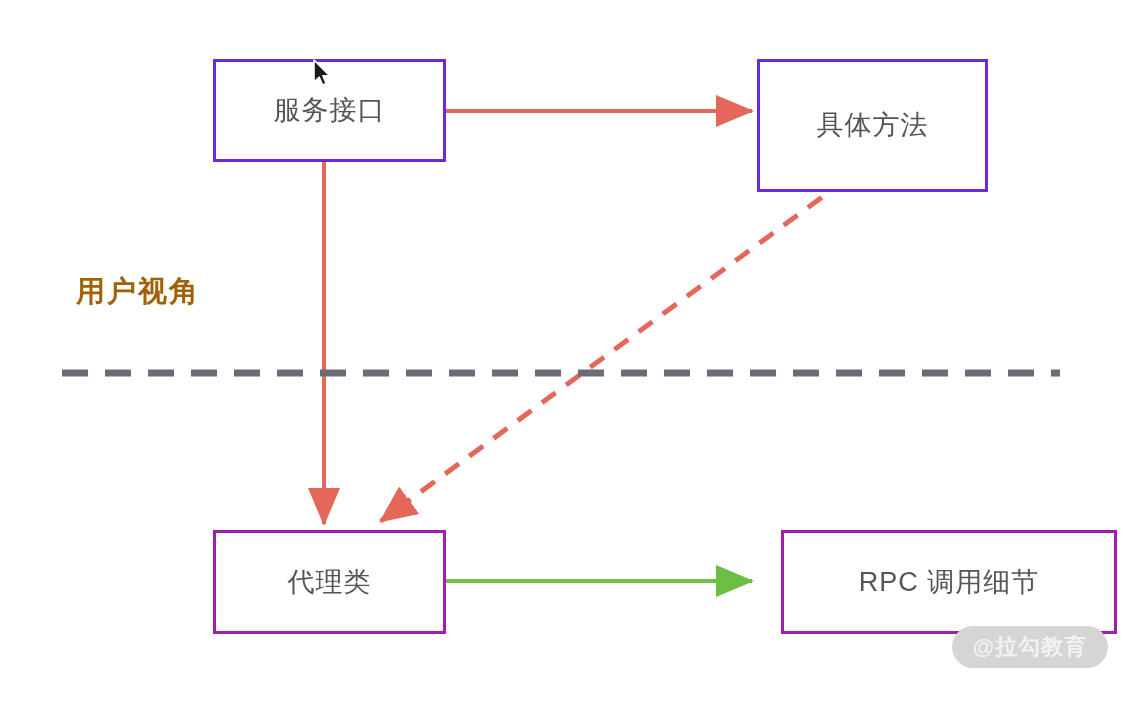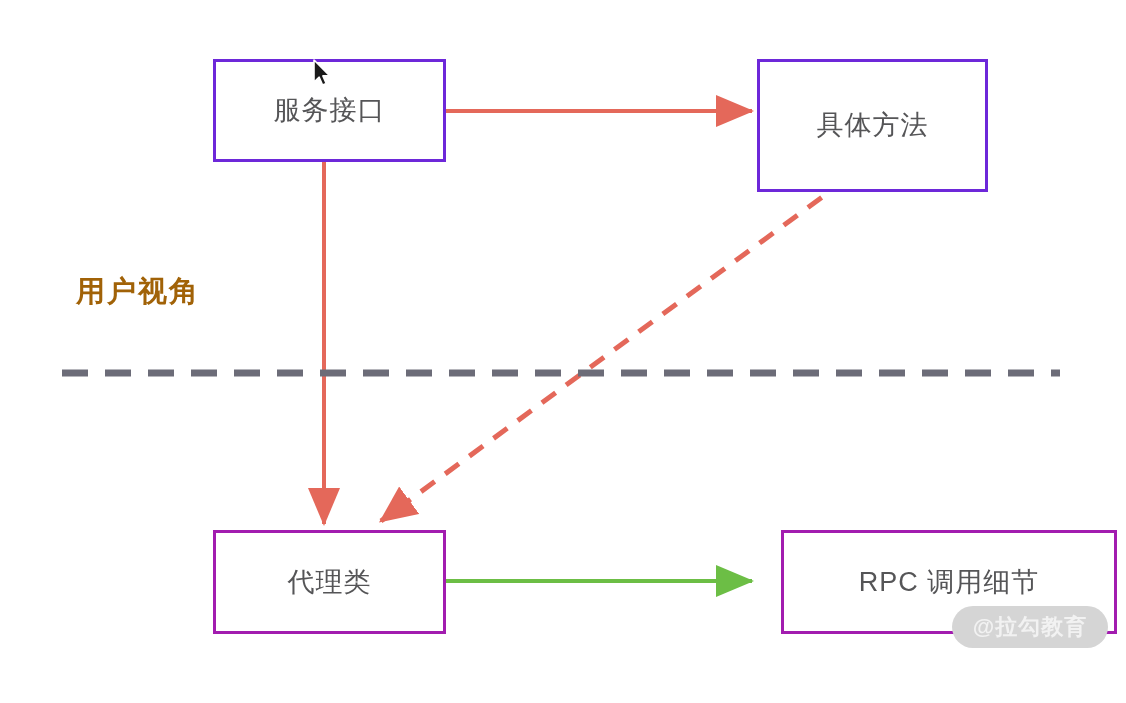--- a/index.html
+++ b/index.html
@@ -52,21 +52,21 @@
     top: 272px;
     font-size: 29px;
     font-weight: bold;
     color: #a16207;
     letter-spacing: 2px;
     white-space: nowrap;
   }
   #watermark {
     position: absolute;
     left: 952px;
-    top: 606px;
+    top: 626px;
     width: 156px;
     height: 42px;
     border-radius: 21px;
     background: #d5d5d5;
     display: flex;
     align-items: center;
     justify-content: center;
   }
   #watermark-text {
     font-size: 22px;

